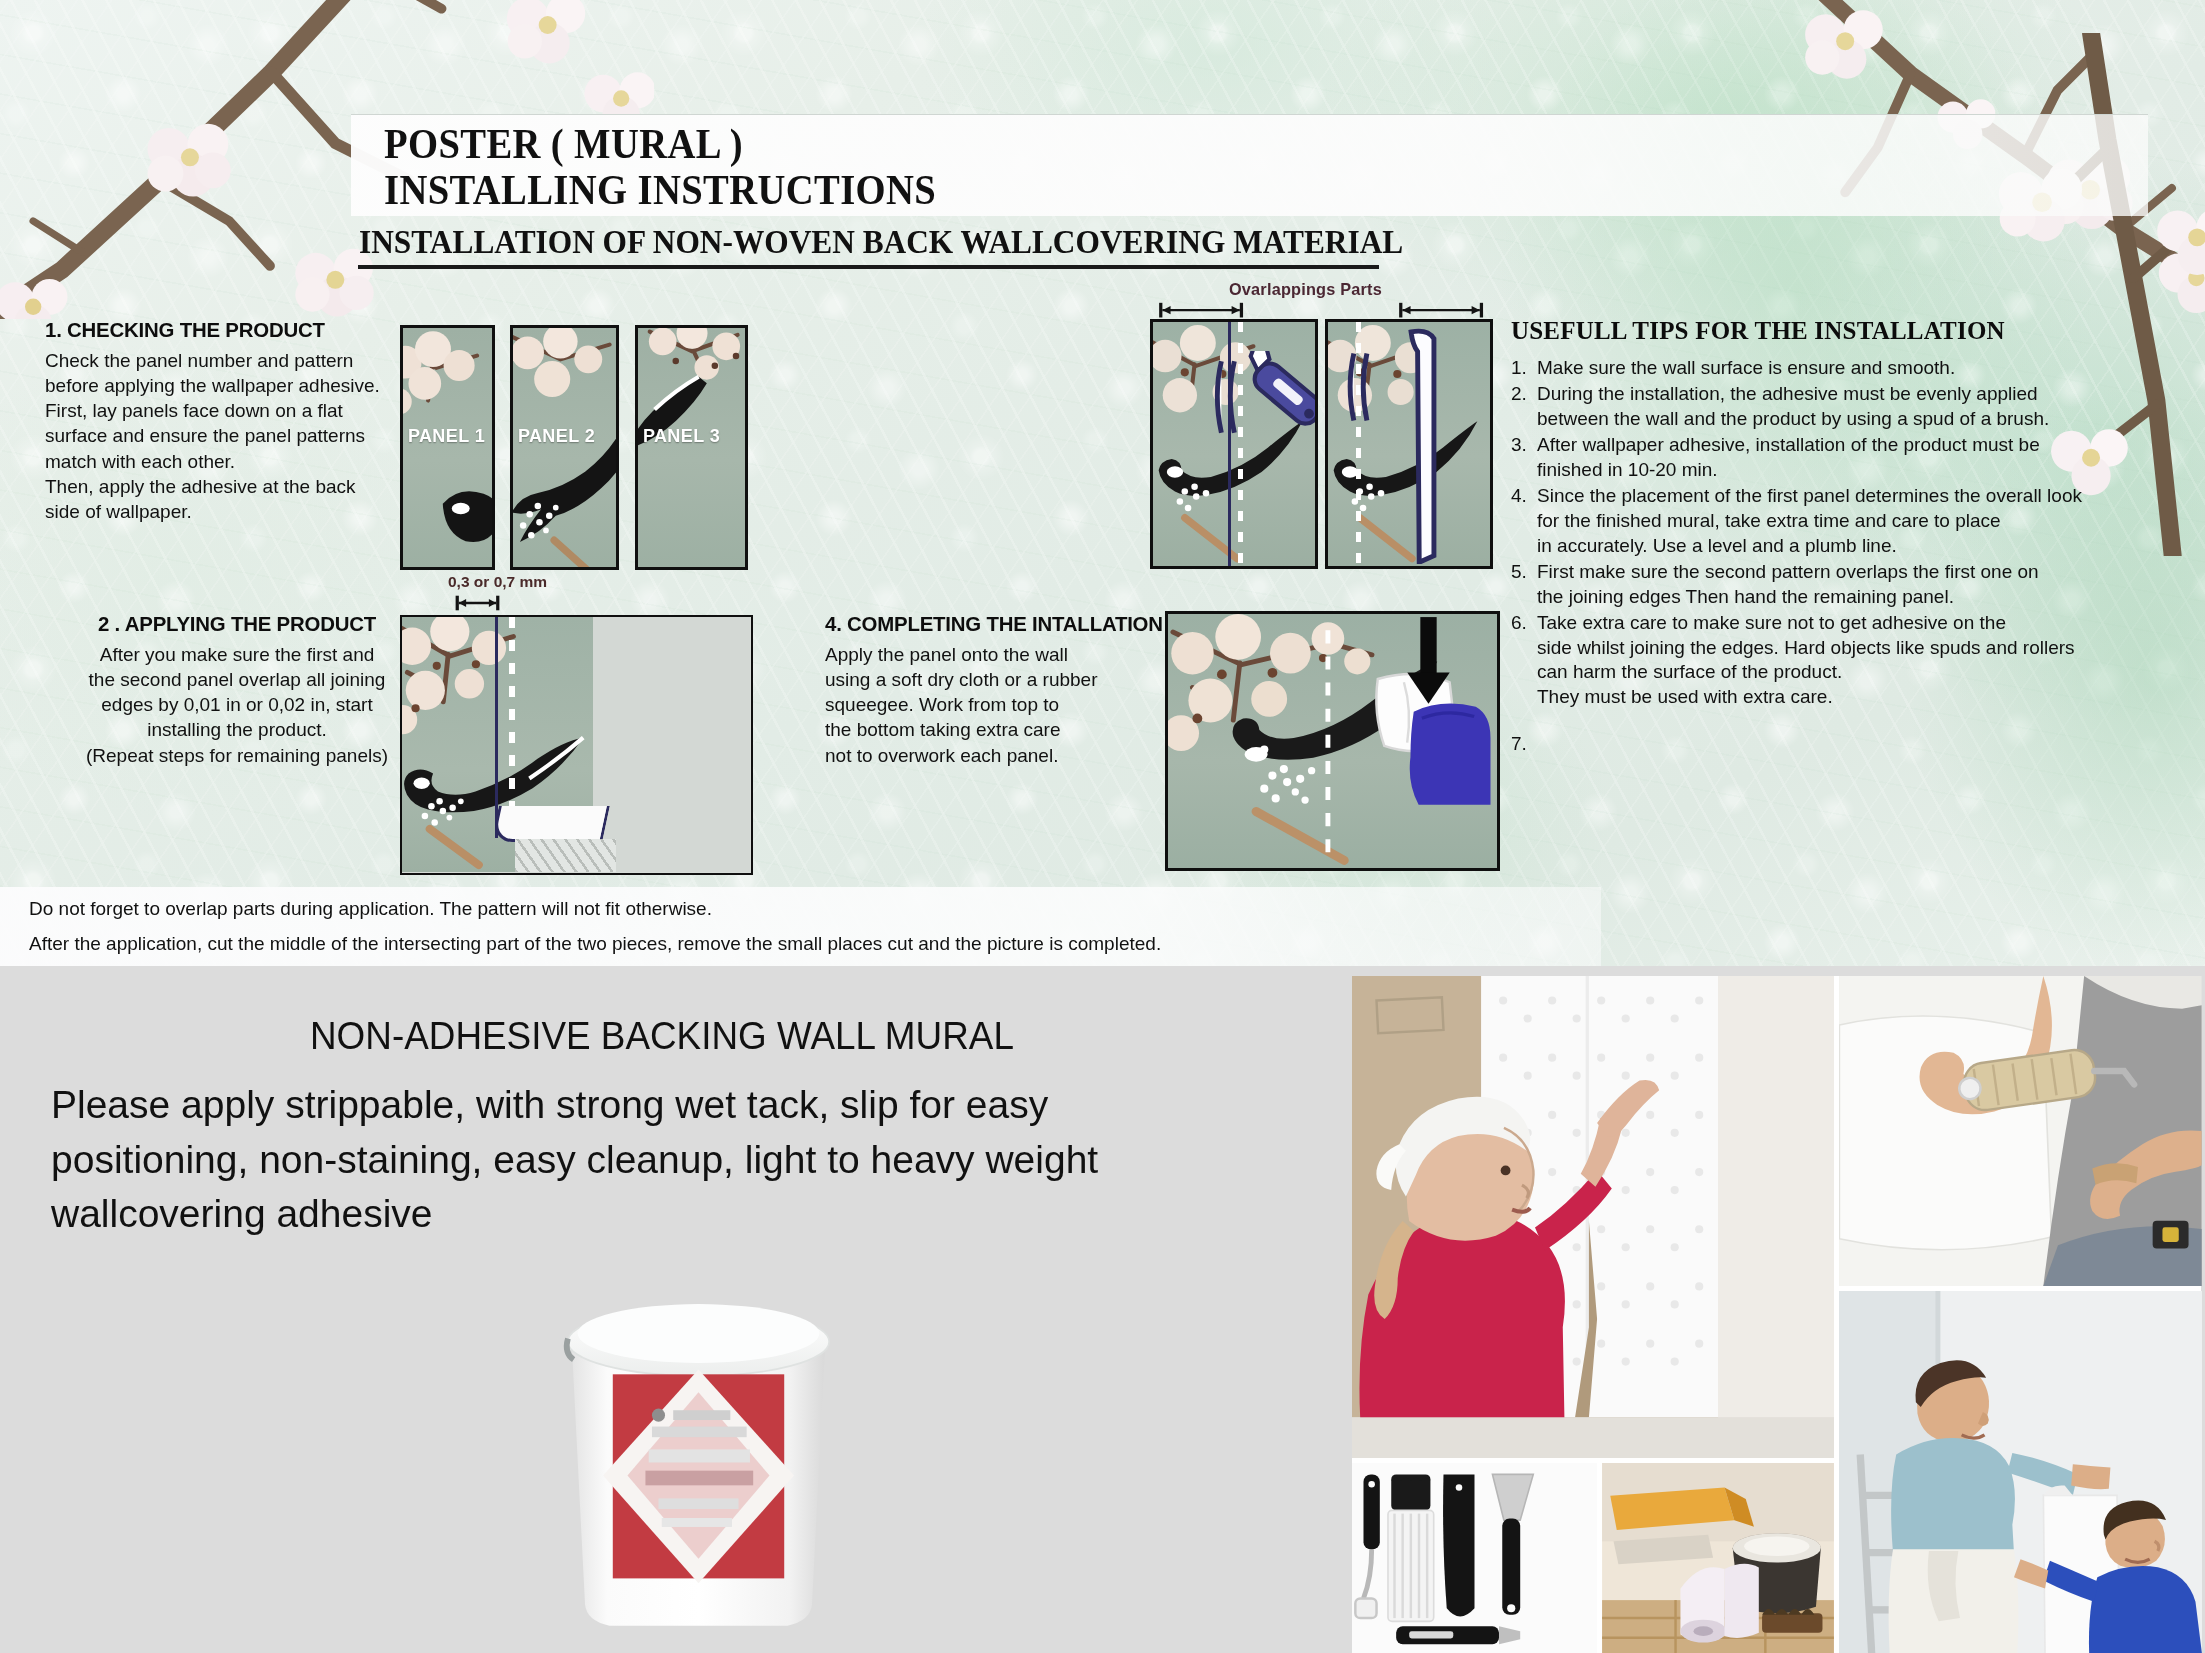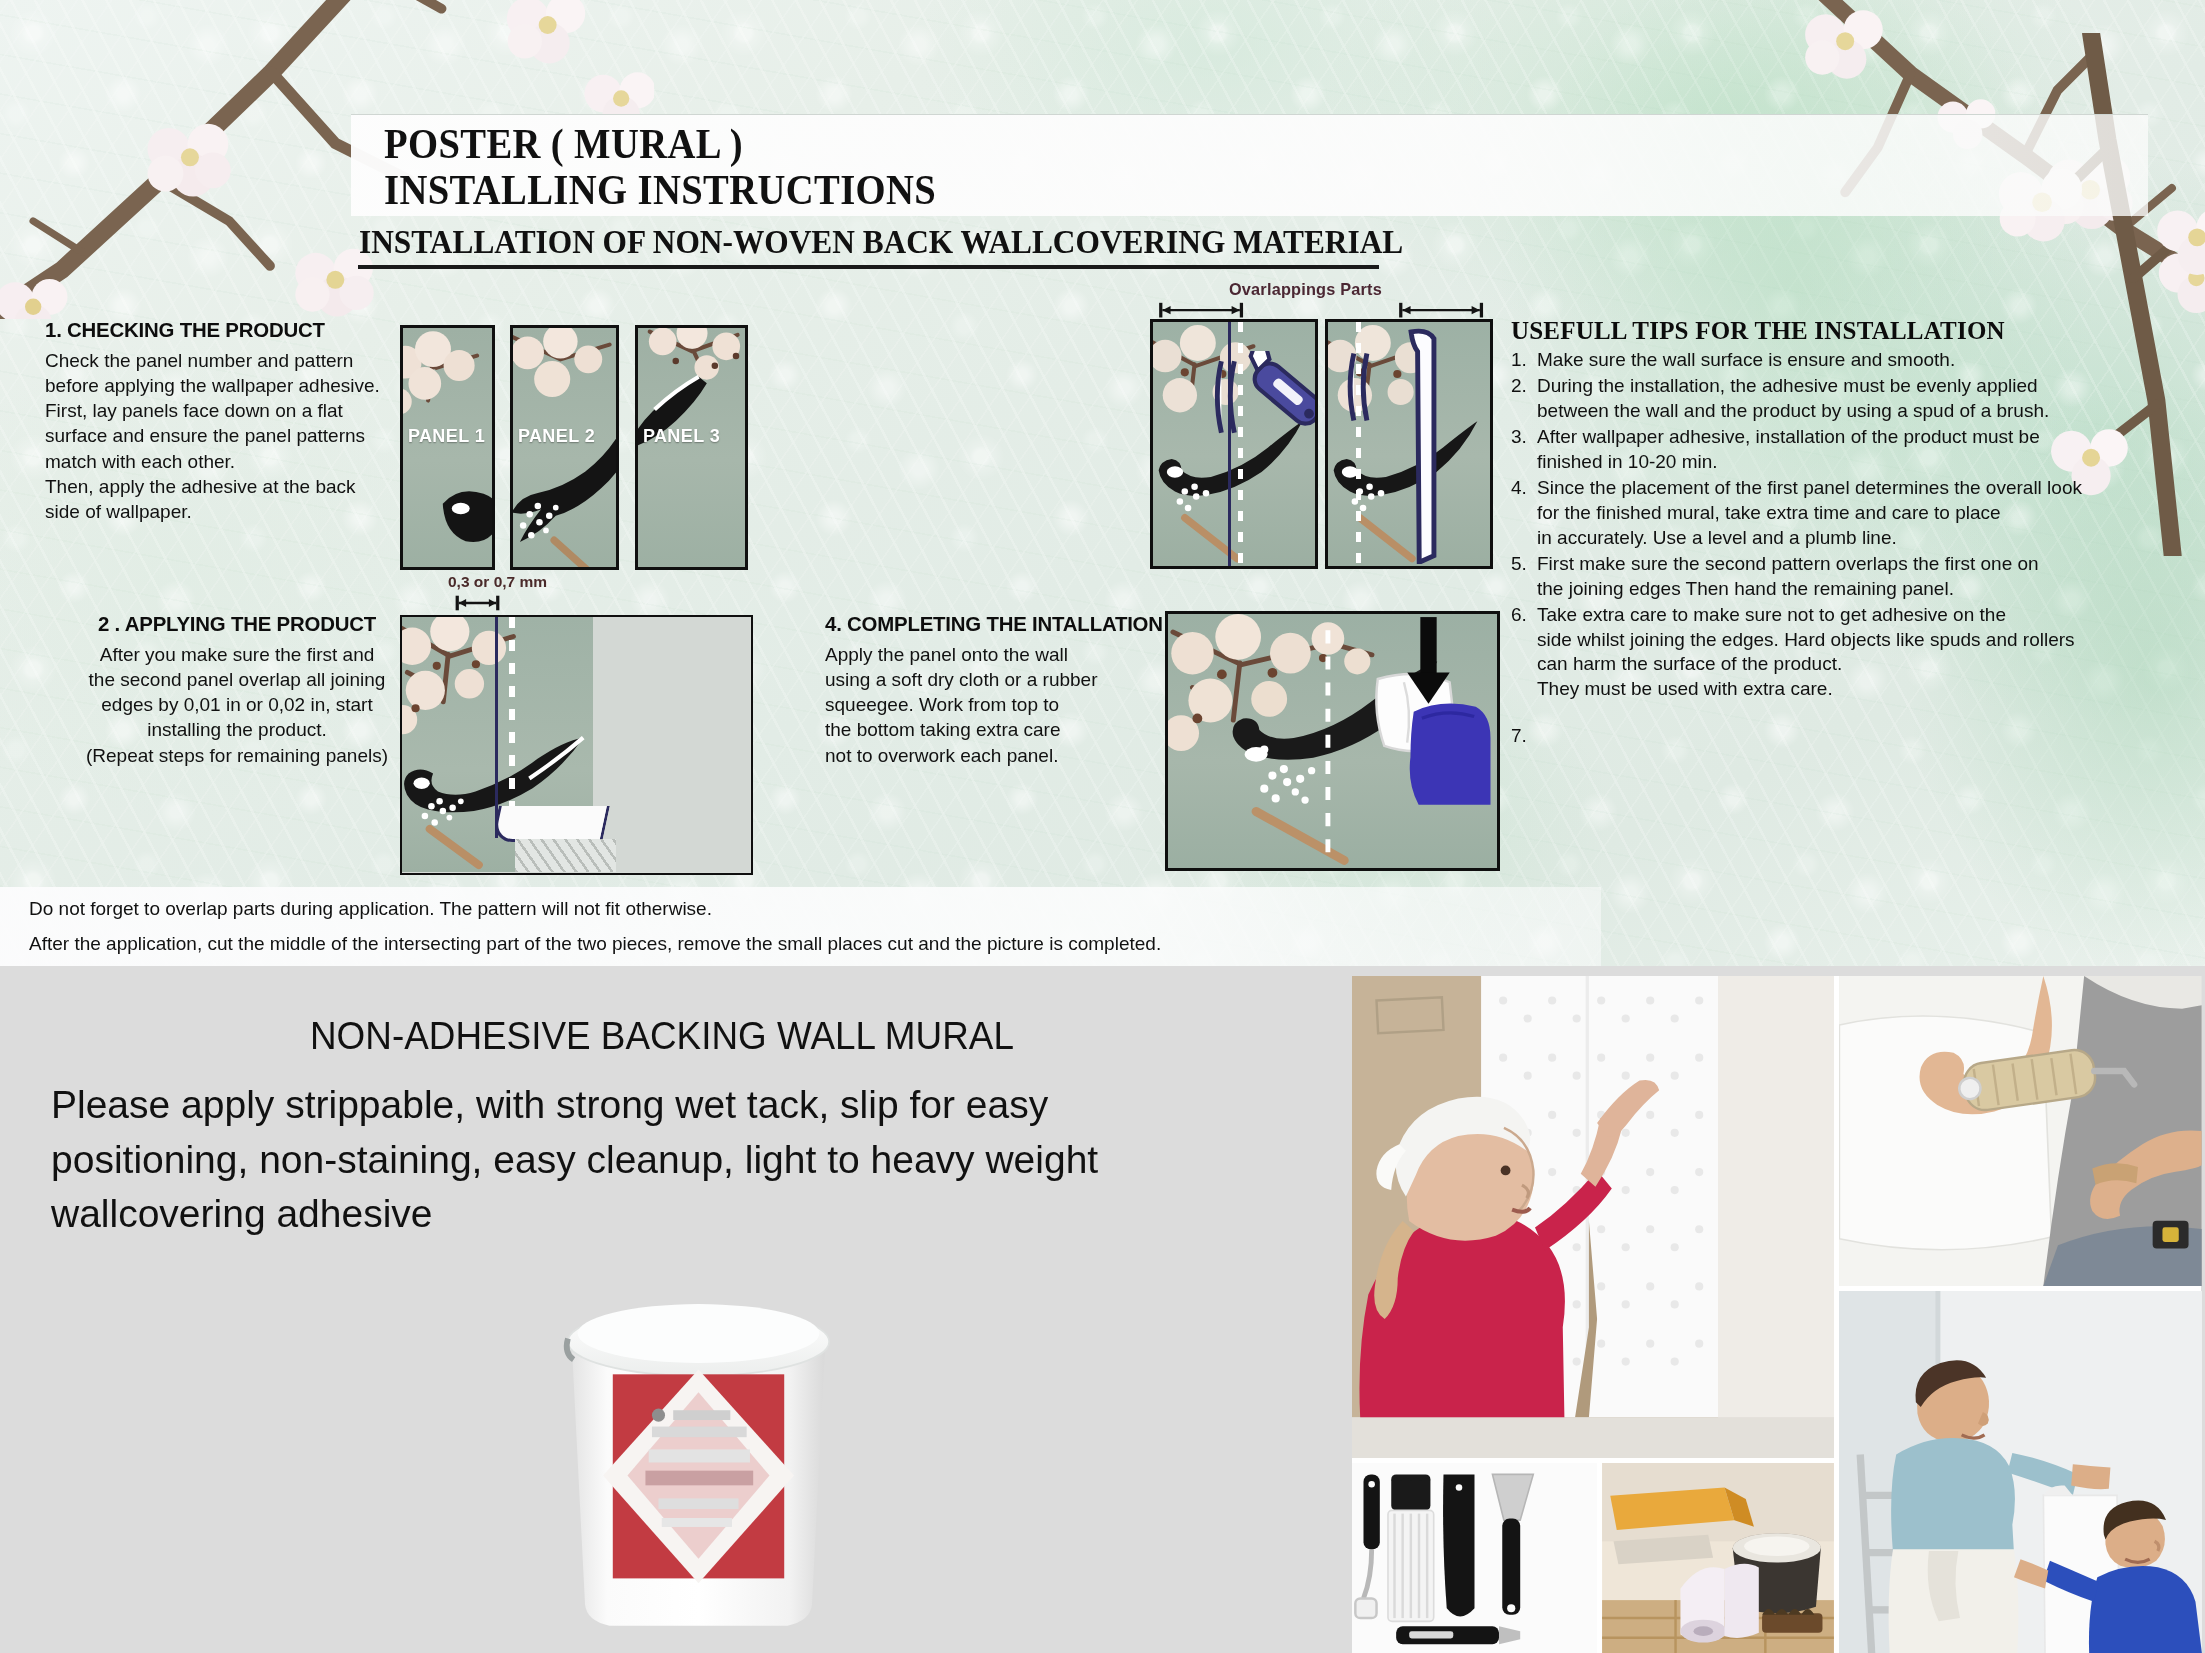--- a/index.html
+++ b/index.html
@@ -187,21 +187,21 @@
 
   
   #diagram-4 { left: 1165px; top: 611px; width: 335px; height: 260px; border: 3.3px solid #0f0f0f;
                background: linear-gradient(180deg,#9cb0a4 0%,#a7b7ab 58%,#9bafa2 100%); }
 
   
   #tips-block { position: absolute; left: 1511px; top: 317px; width: 645px; }
   #tips-heading {
     font-family: "Liberation Serif", serif; font-weight: bold;
     font-size: 25px; color: #0c0c0c; letter-spacing: 0.2px;
-    margin-bottom: 3px; white-space: nowrap;
+    margin-bottom: 11px; white-space: nowrap;
   }
   .tip { display: flex; font-size: 19px; line-height: 1.30; color: #101010; margin-bottom: 1.6px; }
   .tip-num { width: 26px; flex: 0 0 26px; font-weight: normal; }
   .tip-lines div { white-space: nowrap; }
   .tip-gap { height: 21px; }
 
   
   #footer-band {
     position: absolute; left: 0; top: 887px; width: 1601px; height: 79px;
     background: linear-gradient(90deg, rgba(252,252,253,.95) 0%, rgba(251,252,252,.92) 70%, rgba(250,251,251,.55) 100%);

